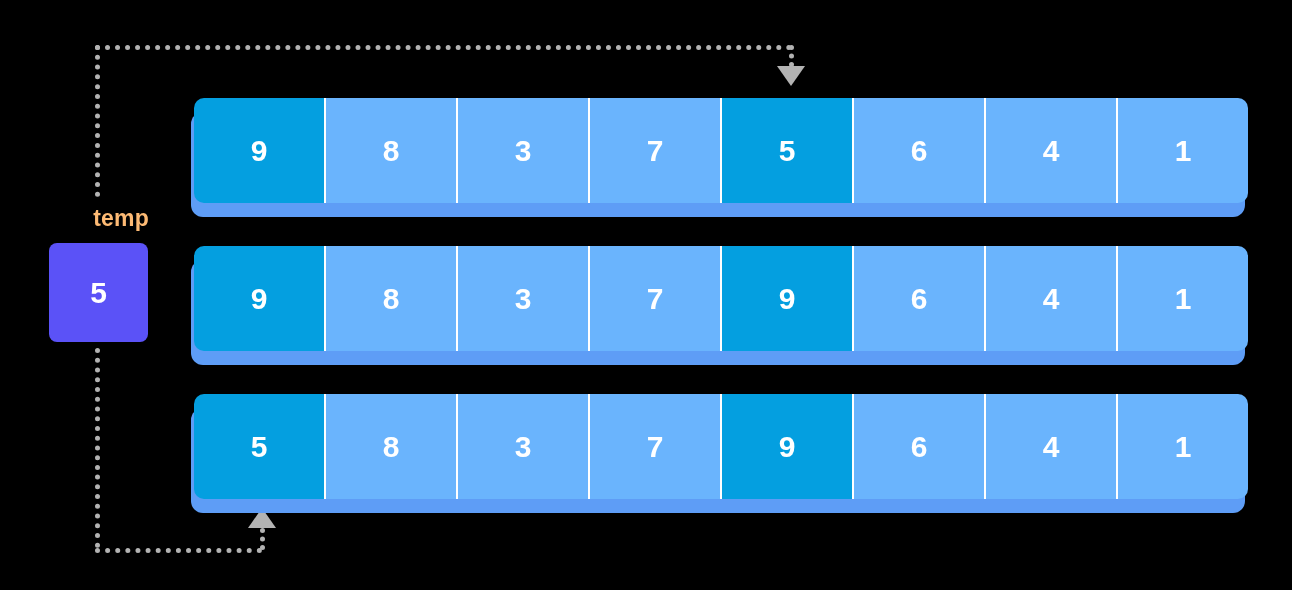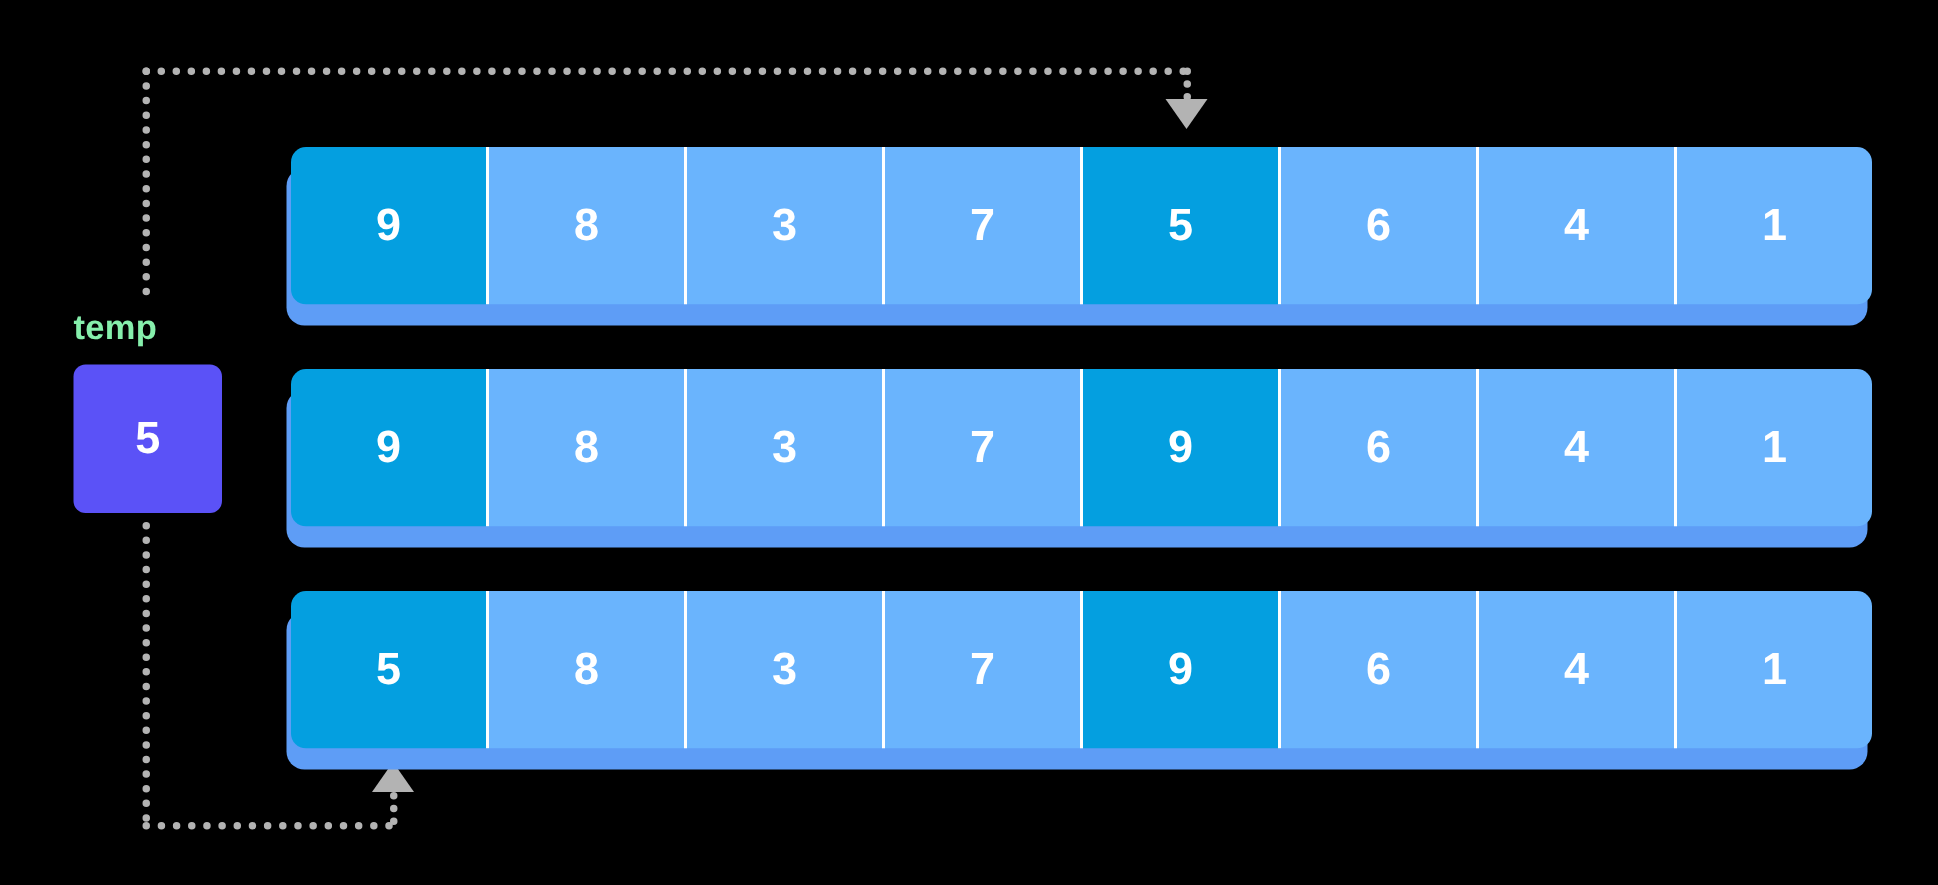--- a/index.html
+++ b/index.html
@@ -68,22 +68,22 @@
     border-right: 2px solid #ffffff;
   }
   .cell.hl + .cell { border-left: 0; }
 
   
   #temp-label {
     position: absolute;
     left: 49px;
     top: 205px;
     width: 100px;
-    text-align: left;
-    color: #86efac;
+    text-align: right;
+    color: #fdba74;
     font-size: 23px;
     font-weight: bold;
     letter-spacing: 0.2px;
   }
   #temp-box {
     position: absolute;
     left: 49px;
     top: 243px;
     width: 99px;
     height: 99px;

